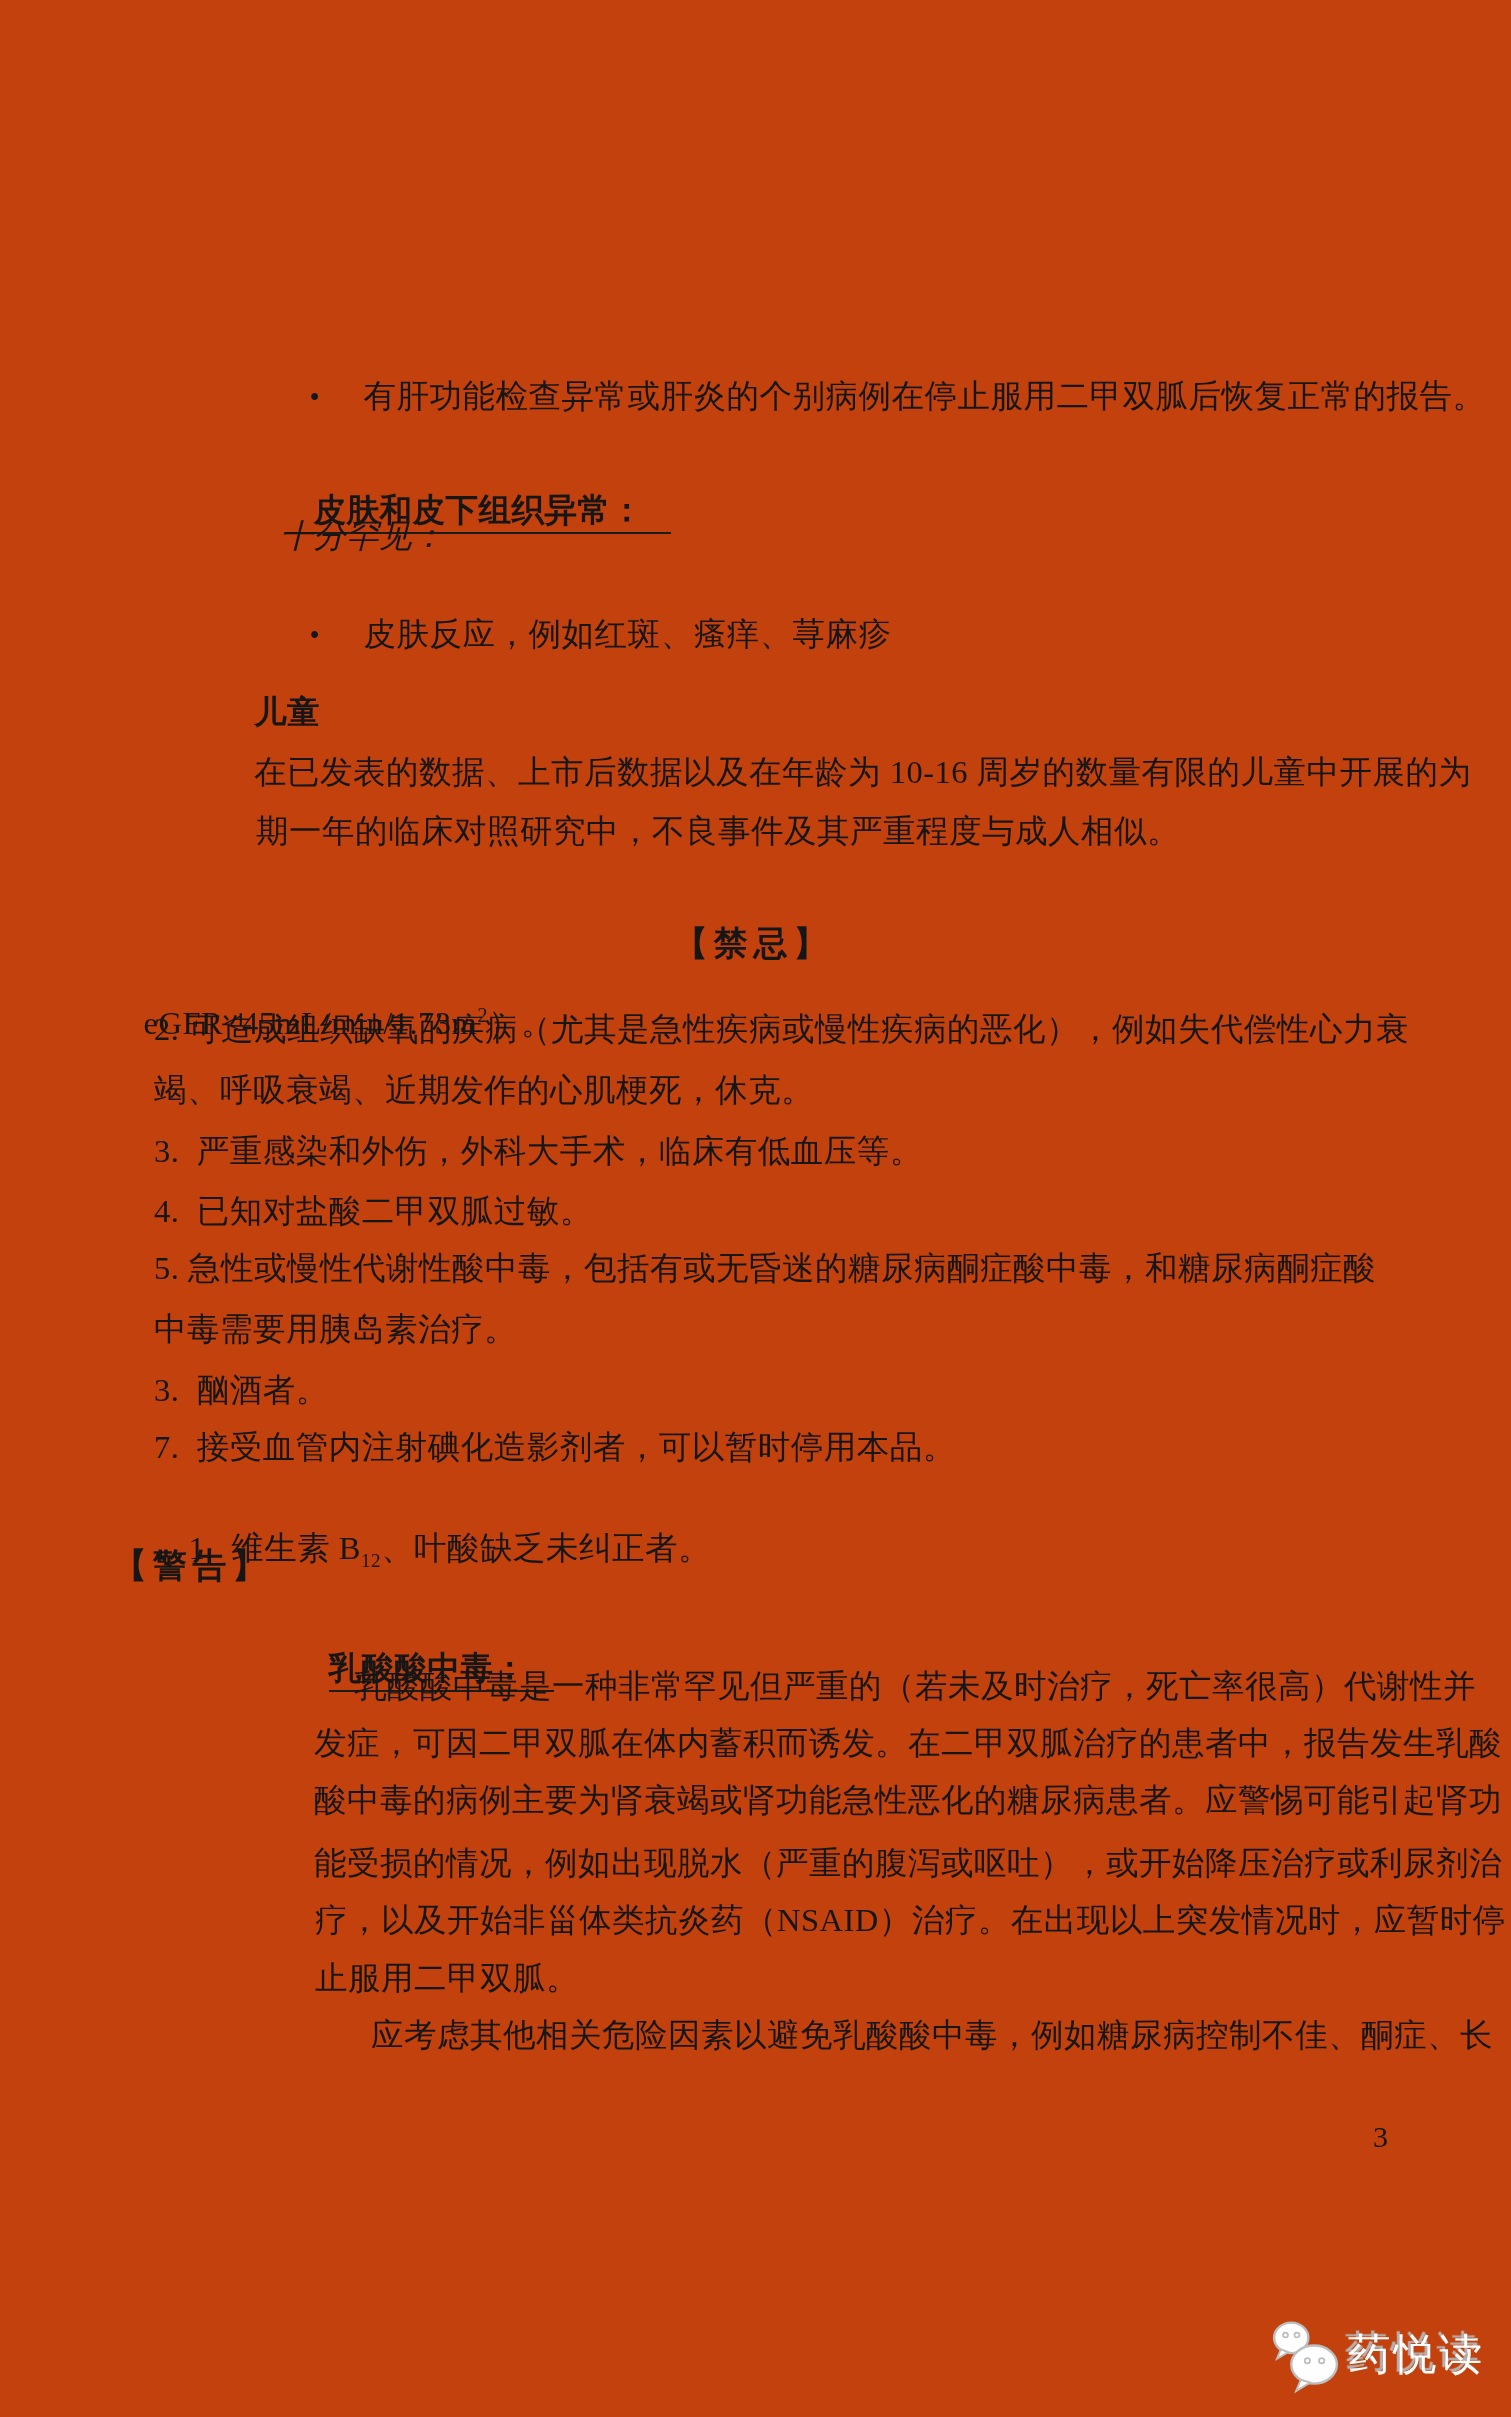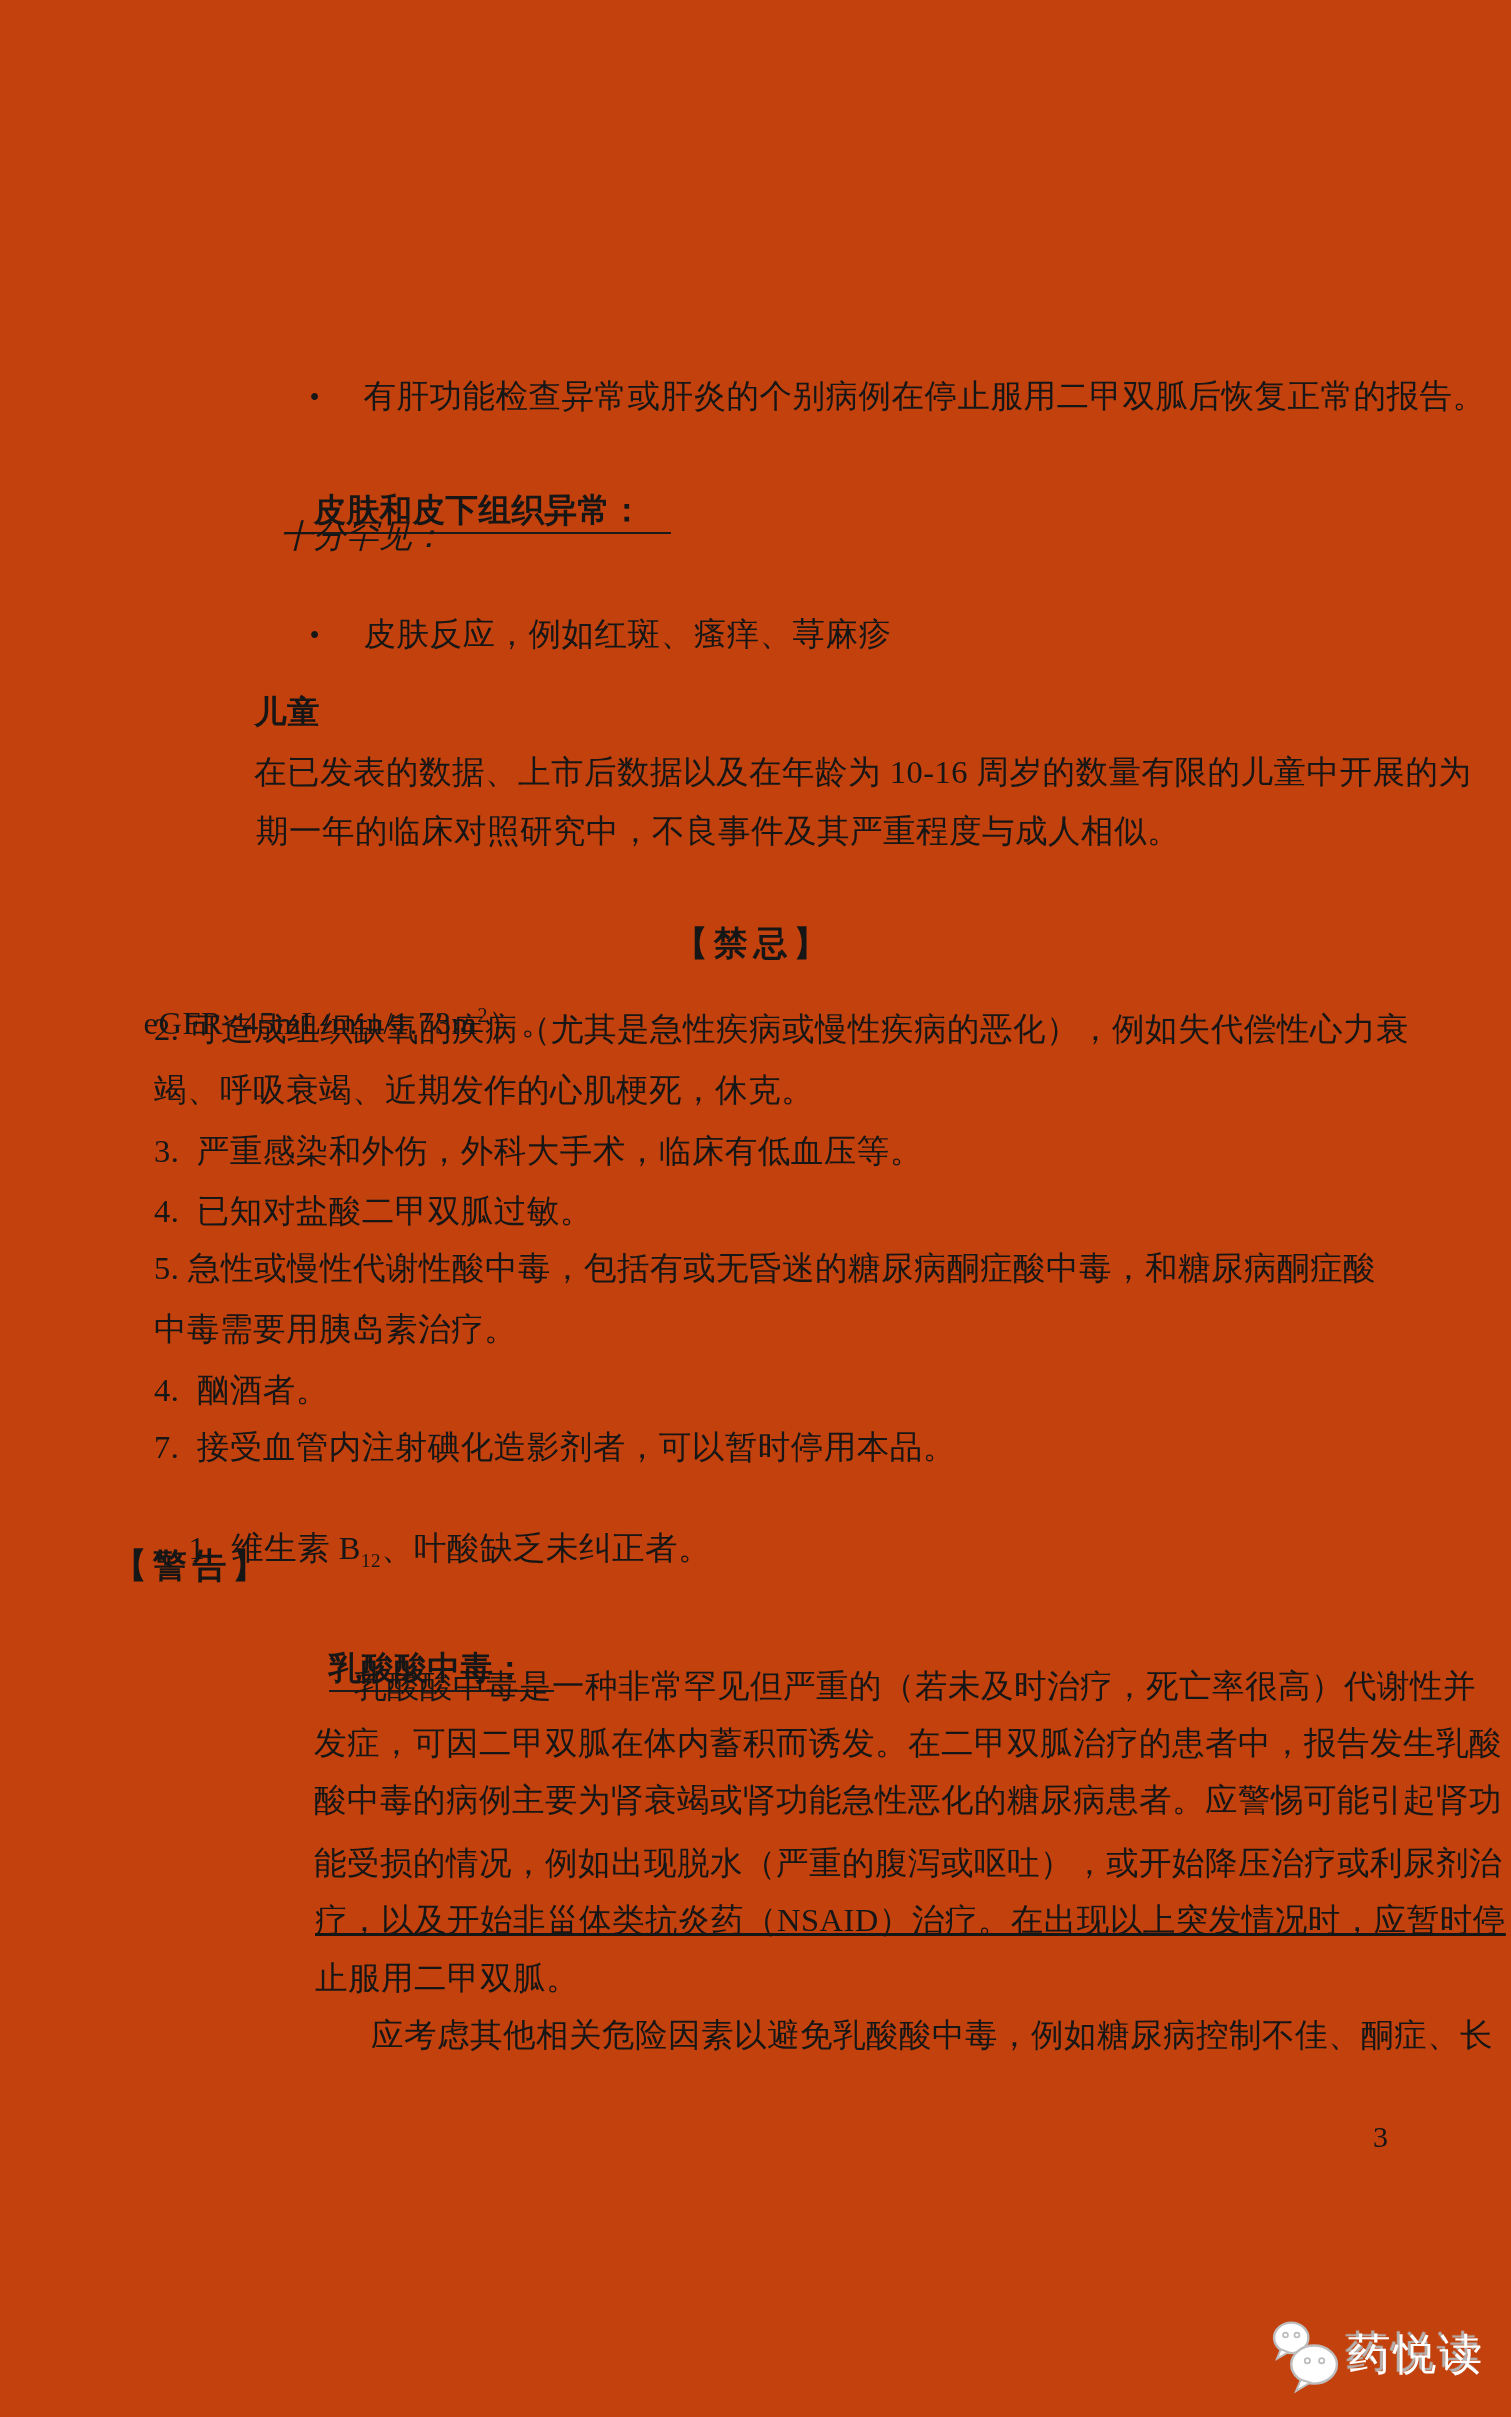--- a/index.html
+++ b/index.html
@@ -113,37 +113,37 @@
   <div class="ln" style="left:109px; top:962px;">
     <span>eGFR&lt;45mL/min/1.73m</span><sup>2</sup><span>）。</span>
   </div>
 
   <div class="ln" style="left:154px; top:1009px;">2. 可造成组织缺氧的疾病（尤其是急性疾病或慢性疾病的恶化），例如失代偿性心力衰</div>
   <div class="ln" style="left:154px; top:1070px;">竭、呼吸衰竭、近期发作的心肌梗死，休克。</div>
   <div class="ln" style="left:154px; top:1131px;">3.  严重感染和外伤，外科大手术，临床有低血压等。</div>
   <div class="ln" style="left:154px; top:1191px;">4.  已知对盐酸二甲双胍过敏。</div>
   <div class="ln" style="left:154px; top:1248px;">5. 急性或慢性代谢性酸中毒，包括有或无昏迷的糖尿病酮症酸中毒，和糖尿病酮症酸</div>
   <div class="ln" style="left:154px; top:1309px;">中毒需要用胰岛素治疗。</div>
-  <div class="ln" style="left:154px; top:1370px;">4.  酗酒者。</div>
+  <div class="ln" style="left:154px; top:1370px;">3.  酗酒者。</div>
   <div class="ln" style="left:154px; top:1427px;">7.  接受血管内注射碘化造影剂者，可以暂时停用本品。</div>
   <div class="ln" style="left:154px; top:1487px;">
     <span>1.  维生素 B</span><sub>12</sub><span>、叶酸缺乏未纠正者。</span>
   </div>
 
   <div class="section-label" style="position:absolute; left:113px; top:1543px;">【警告】</div>
 
   <div class="ln" style="left:294px; top:1607px;">
     <span class="heading-underline">乳酸酸中毒：</span>
   </div>
 
   <div class="ln" style="left:354px; top:1666px;">乳酸酸中毒是一种非常罕见但严重的（若未及时治疗，死亡率很高）代谢性并</div>
   <div class="ln" style="left:314px; top:1723px;">发症，可因二甲双胍在体内蓄积而诱发。在二甲双胍治疗的患者中，报告发生乳酸</div>
   <div class="ln" style="left:314px; top:1780px;">酸中毒的病例主要为肾衰竭或肾功能急性恶化的糖尿病患者。应警惕可能引起肾功</div>
   <div class="ln" style="left:314px; top:1843px;">能受损的情况，例如出现脱水（严重的腹泻或呕吐），或开始降压治疗或利尿剂治</div>
-  <div class="ln" style="left:315px; top:1900px;text-decoration:underline;">疗，以及开始非甾体类抗炎药（NSAID）治疗。在出现以上突发情况时，应暂时停</div>
+  <div class="ln" style="left:315px; top:1900px;">疗，以及开始非甾体类抗炎药（NSAID）治疗。在出现以上突发情况时，应暂时停</div>
   <div class="ln" style="left:315px; top:1958px;">止服用二甲双胍。</div>
 
   <div class="ln" style="left:371px; top:2015px;">应考虑其他相关危险因素以避免乳酸酸中毒，例如糖尿病控制不佳、酮症、长</div>
 
   <div class="pagenum">3</div>
 
   <div class="watermark">
     <svg width="73" height="80" viewBox="0 0 76 84">
 
       <ellipse cx="23" cy="24" rx="18" ry="16" fill="#ffffff" stroke="#bdbdbd" stroke-width="2.5"></ellipse>

